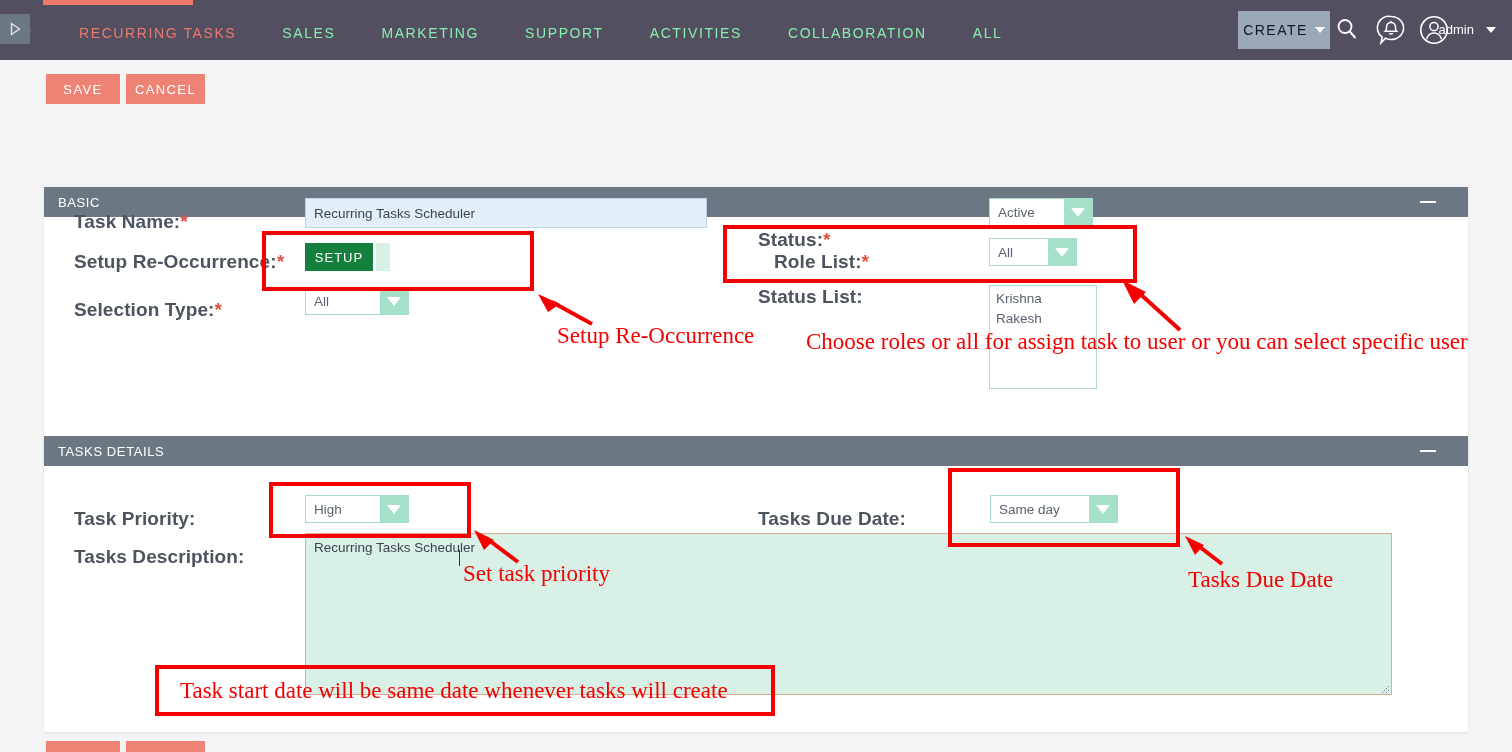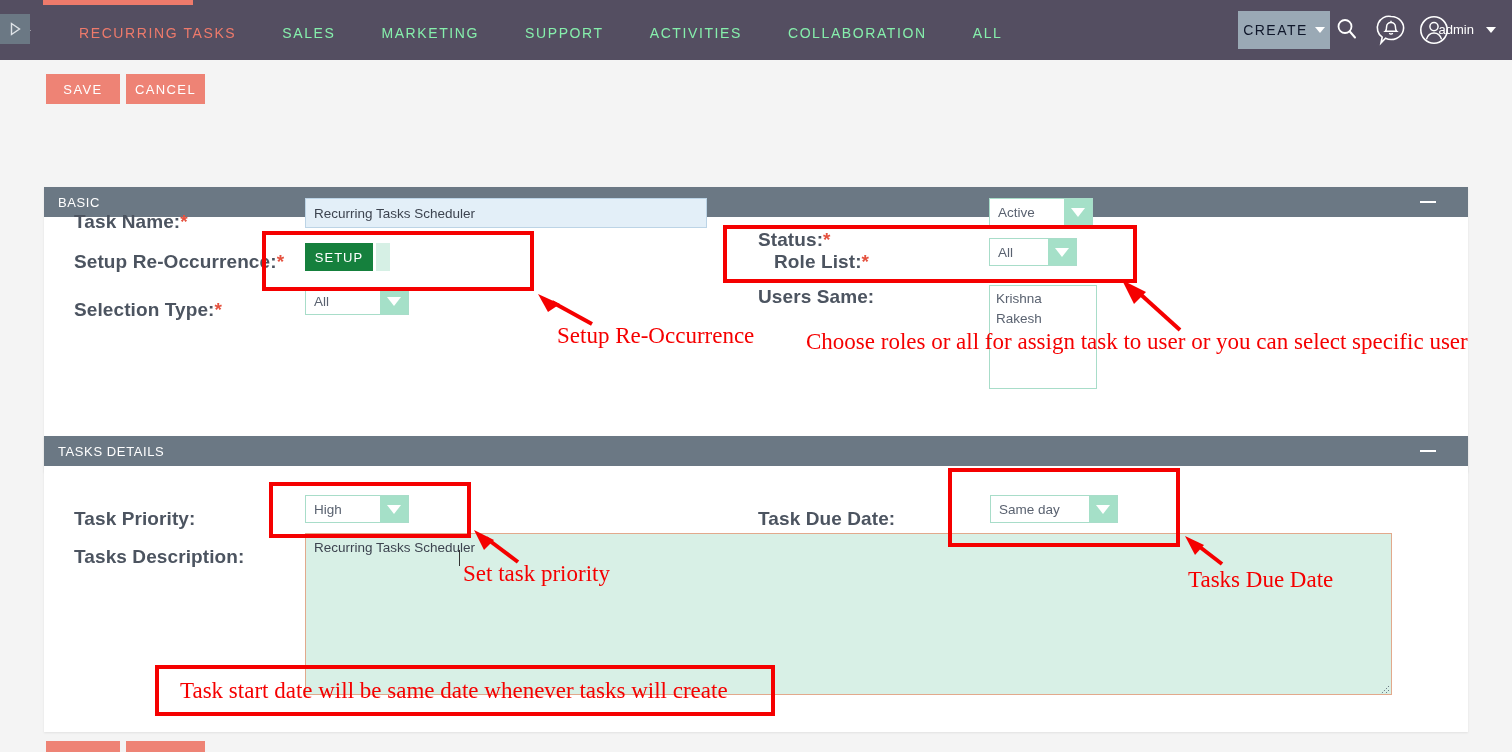--- a/index.html
+++ b/index.html
@@ -277,42 +277,42 @@
   <div class="field-label" style="left:758px; top:251px;margin-left:16px;">
     <span>Role List:</span><span class="req">*</span>
   </div>
   <div class="sel" style="left:989px; top:238px; width:88px;">
     <span class="sel-val">All</span>
     <span class="sel-arrow">
         <i></i>
       </span>
   </div>
 
-  <div class="field-label" style="left:758px; top:286px;">Users Same:</div>
+  <div class="field-label" style="left:758px; top:286px;">Status List:</div>
   <div class="userlist">
     <div>Krishna</div>
     <div>Rakesh</div>
   </div>
 
   <div class="panel panel-tasks">
     <div class="panel-head">
       <span>TASKS DETAILS</span>
       <span class="panel-collapse"></span>
     </div>
   </div>
 
   <div class="field-label" style="left:74px; top:508px;">Task Priority:</div>
   <div class="sel" style="left:305px; top:495px; width:104px;">
     <span class="sel-val">High</span>
     <span class="sel-arrow">
         <i></i>
       </span>
   </div>
 
-  <div class="field-label" style="left:758px; top:508px;">Task Due Date:</div>
+  <div class="field-label" style="left:758px; top:508px;">Tasks Due Date:</div>
   <div class="sel" style="left:990px; top:495px; width:128px;">
     <span class="sel-val">Same day</span>
     <span class="sel-arrow">
         <i></i>
       </span>
   </div>
 
   <div class="field-label" style="left:74px; top:546px;">Tasks Description:</div>
   <textarea class="descbox" style="">Recurring Tasks Scheduler</textarea>
   <div class="caret-bar"></div>

